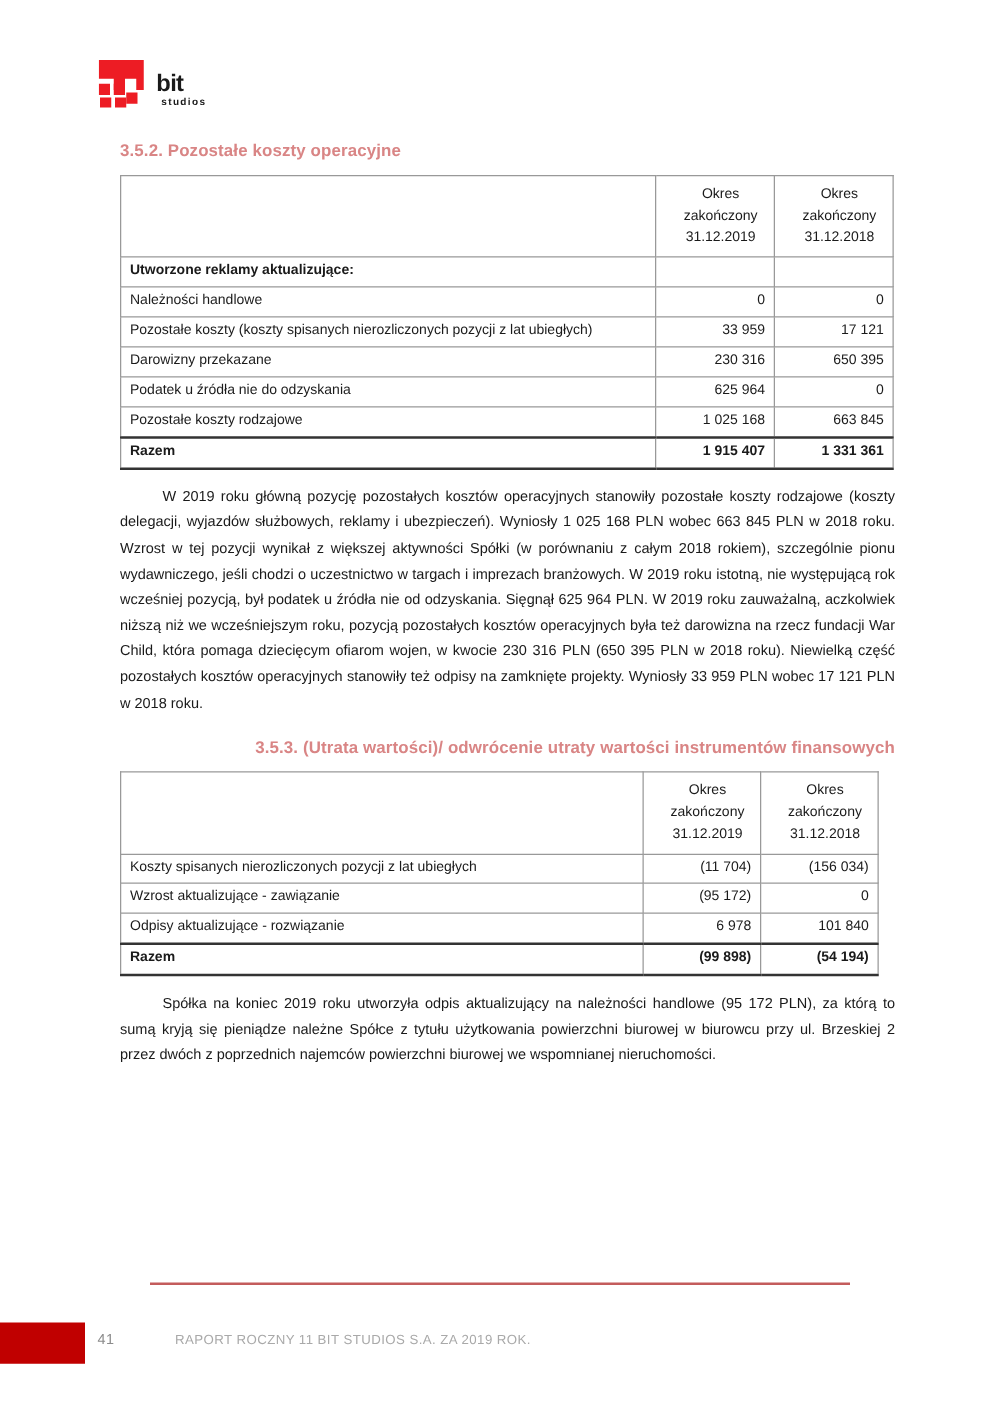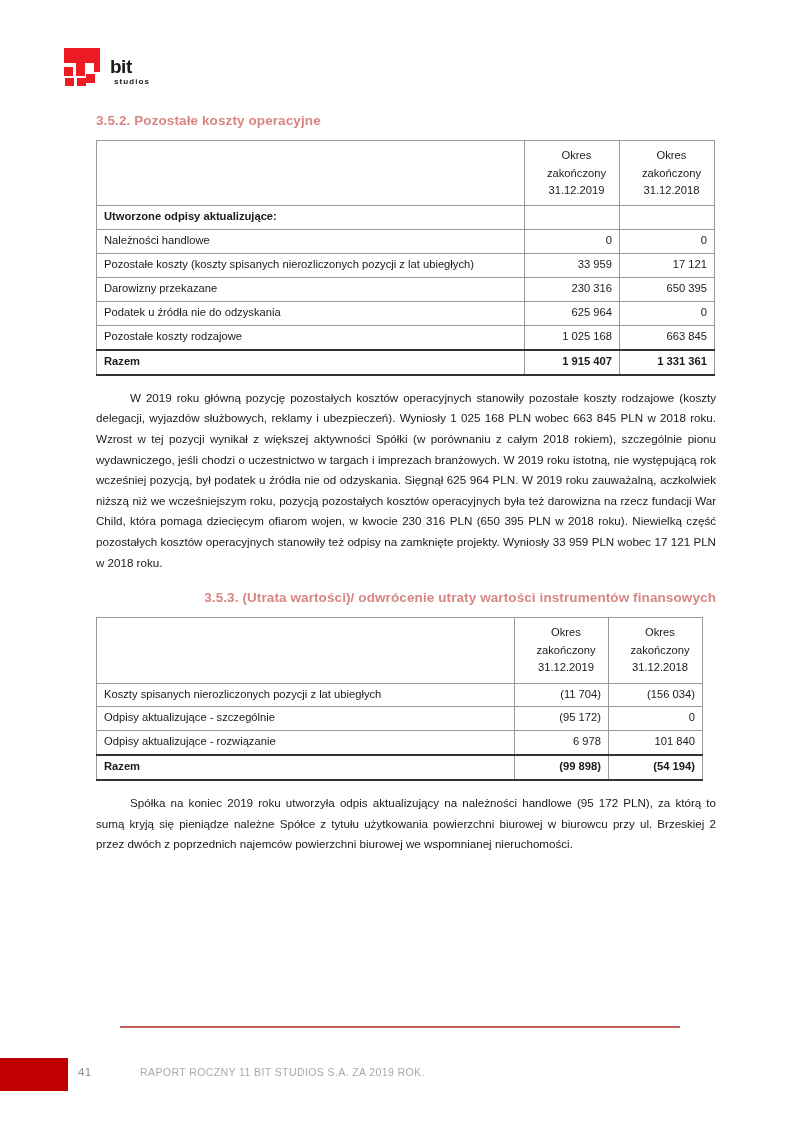--- a/index.html
+++ b/index.html
@@ -13,21 +13,21 @@
     height: 1131px;
     position: relative;
     font-family: "Liberation Sans", sans-serif;
     color: #1a1a1a;
     overflow: hidden;
   }
 
   
   .logo-block {
     position: absolute;
-    left: 64px;
+    left: 79px;
     top: 48px;
     width: 100px;
     height: 46px;
   }
   .logo-mark {
     position: absolute;
     left: 0;
     top: 0;
     width: 40px;
     height: 40px;
@@ -194,21 +194,21 @@
           <span>31.12.2019</span>
         </td>
         <td>
           <span>Okres</span><br>
           <span>zakończony</span><br>
           <span>31.12.2018</span>
         </td>
       </tr>
 
       <tr class="bold">
-        <td class="lbl">Utworzone odpisy aktualizujące:</td>
+        <td class="lbl">Utworzone reklamy aktualizujące:</td>
         <td class="num"></td>
         <td class="num"></td>
       </tr>
       <tr>
         <td class="lbl">Należności handlowe</td>
         <td class="num">0</td>
         <td class="num">0</td>
       </tr>
       <tr>
         <td class="lbl">Pozostałe koszty (koszty spisanych nierozliczonych pozycji z lat ubiegłych)</td>
@@ -261,21 +261,21 @@
           <span>zakończony</span><br>
           <span>31.12.2018</span>
         </td>
       </tr>
       <tr>
         <td class="lbl">Koszty spisanych nierozliczonych pozycji z lat ubiegłych</td>
         <td class="num">(11 704)</td>
         <td class="num">(156 034)</td>
       </tr>
       <tr>
-        <td class="lbl">Odpisy aktualizujące - szczególnie</td>
+        <td class="lbl">Wzrost aktualizujące - zawiązanie</td>
         <td class="num">(95 172)</td>
         <td class="num">0</td>
       </tr>
       <tr>
         <td class="lbl">Odpisy aktualizujące - rozwiązanie</td>
         <td class="num">6 978</td>
         <td class="num">101 840</td>
       </tr>
       <tr class="total">
         <td class="lbl">Razem</td>

